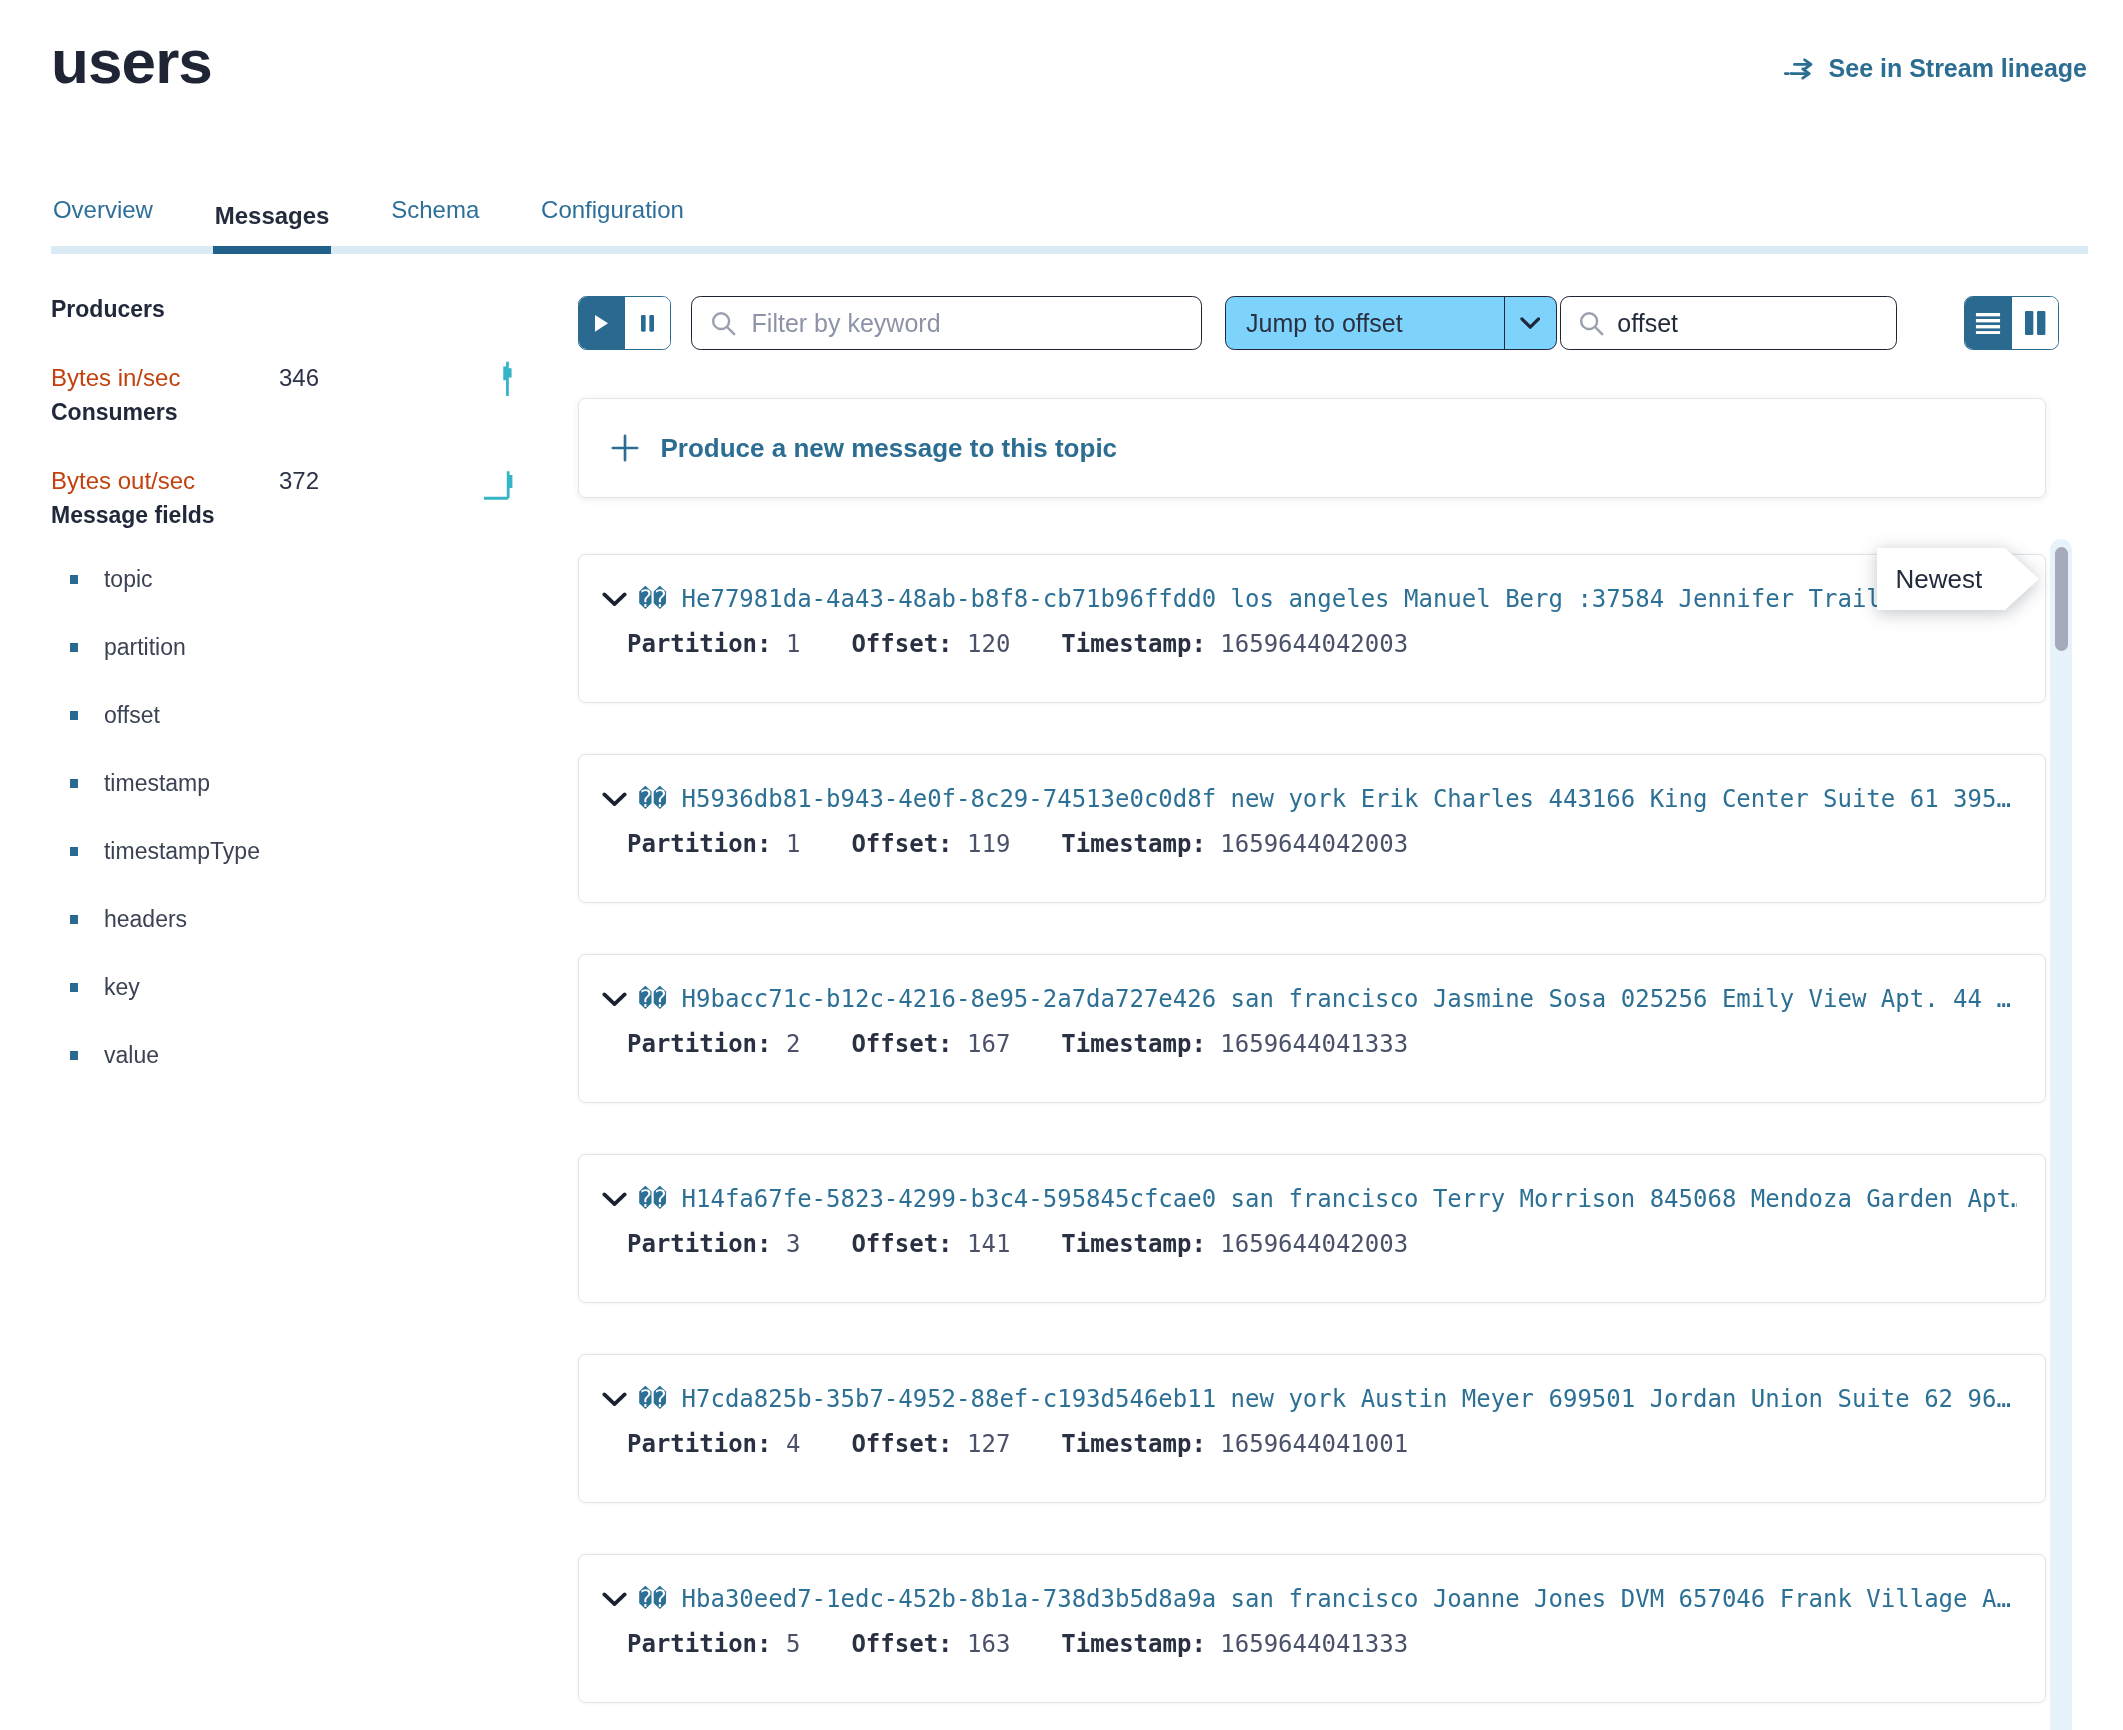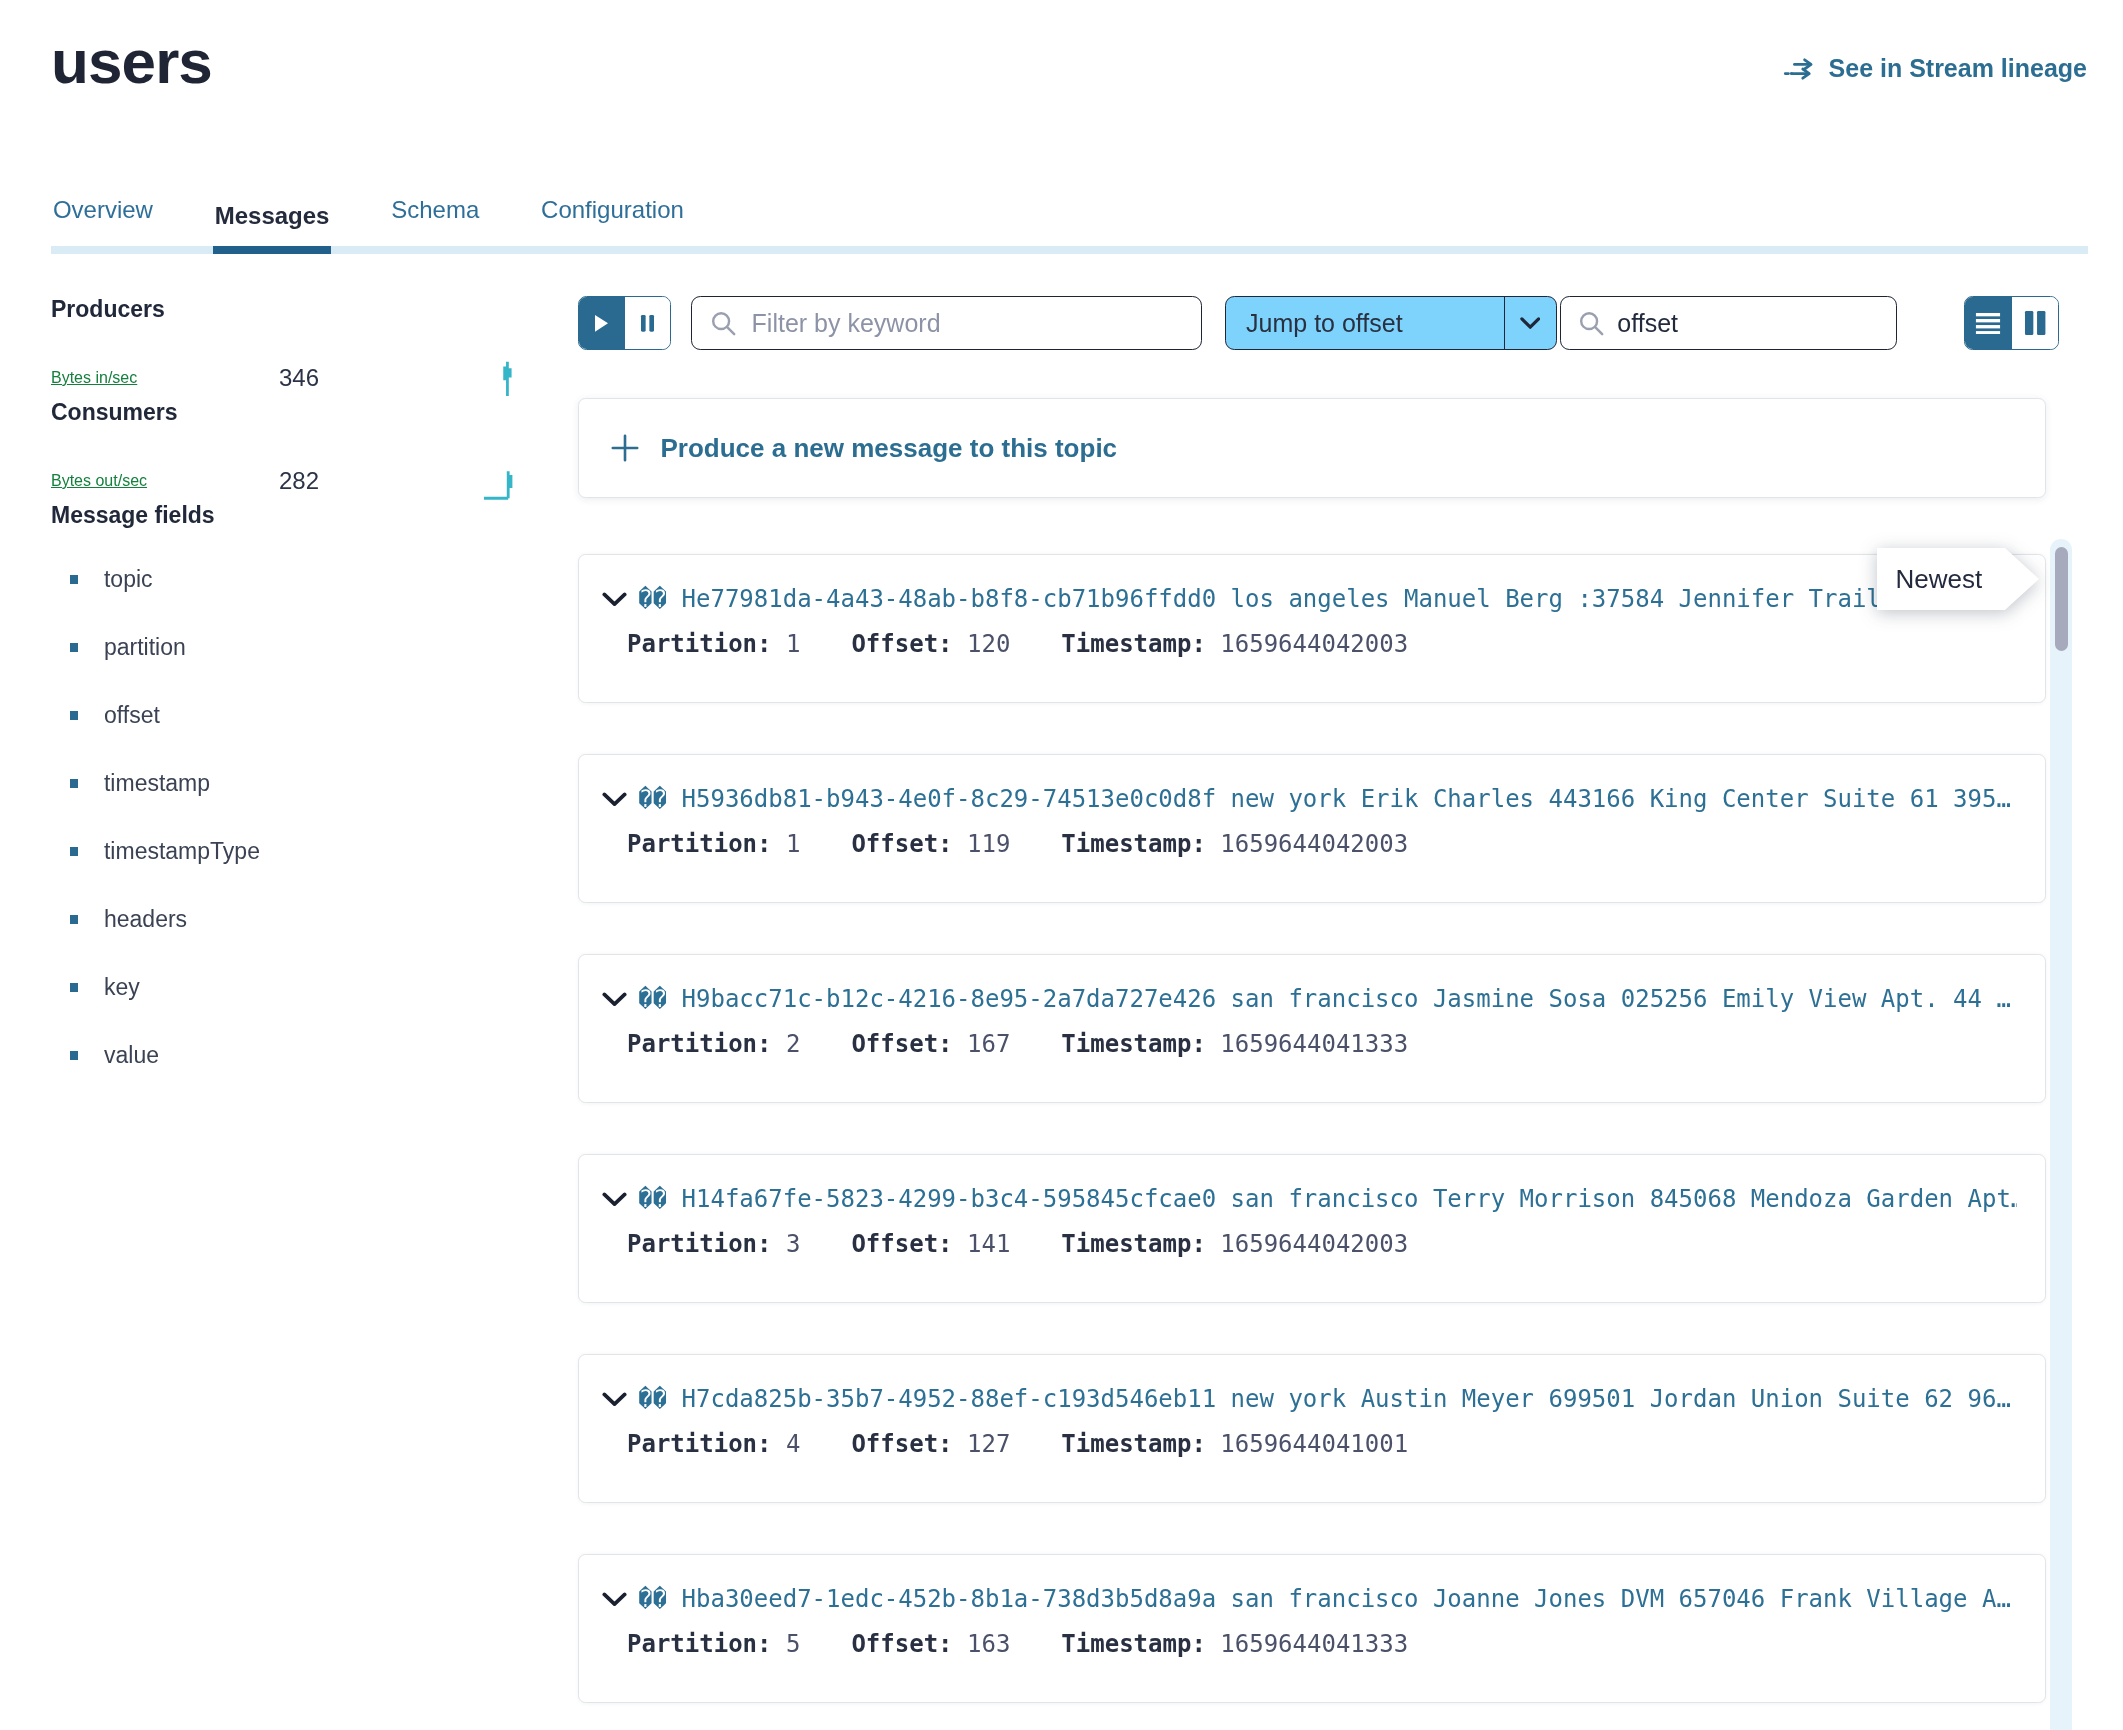--- a/index.html
+++ b/index.html
@@ -26,21 +26,21 @@
   .tab.active { color:#242b3c; font-weight:bold;margin-top:6px; }
   .tab.active::after {
     content:""; position:absolute; left:0; right:0; top:44px; height:8.4px; background:#20608a; z-index:2;
   }
   .tab-track { height:8.4px; background:#d9ecf6; margin-top:16px; }
 
   
   .sidebar { position:absolute; left:51px; top:296px; width:474px; }
   .sidebar h2 { margin:0; font-size:23px; font-weight:bold; color:#20283a; }
   .metric-row { display:flex; align-items:center; margin-top:34px; }
-  .metric-label { font-size:16px; color:#15803d; width:228px;text-decoration:underline; }
+  .metric-label { font-size:24px; color:#c2410c; width:228px; }
   .metric-value { font-size:24px; color:#2b3347; }
   .sparkline { margin-left:auto; }
   .sb-gap { margin-top:58px; }
   .fields-list { list-style:none; margin:37px 0 0 0; padding:0; }
   .fields-list li { display:flex; align-items:center; margin-bottom:41px; }
   .field-bullet { width:8.4px; height:8.4px; background:#2b6a90; margin:0 26px 0 18.6px; flex:0 0 auto; }
   .field-label { font-size:23px; color:#3a4254; }
 
   
   .main { position:absolute; left:578px; top:296px; width:1481px; }
@@ -160,21 +160,21 @@
     <span class="metric-label">Bytes in/sec</span>
     <span class="metric-value">346</span>
     <svg class="sparkline" width="37" height="42" viewBox="0 0 40 45">
       <path d="M18 10 V25 M21 5 V42 M24 12 V22" stroke="#35b5c8" stroke-width="3" fill="none"></path>
     </svg>
   </div>
 
   <h2 class="sb-gap">Consumers</h2>
   <div class="metric-row">
     <span class="metric-label">Bytes out/sec</span>
-    <span class="metric-value">282</span>
+    <span class="metric-value">372</span>
     <svg class="sparkline" width="42" height="42" viewBox="0 0 45 45">
       <path d="M1 41 H27 M27 41 V12 M30 16 V30" stroke="#35b5c8" stroke-width="3" fill="none"></path>
     </svg>
   </div>
 
   <h2 class="sb-gap">Message fields</h2>
   <ul class="fields-list" id="fields-list">
       <li>
         <span class="field-bullet"></span>
         <span class="field-label">topic</span>

